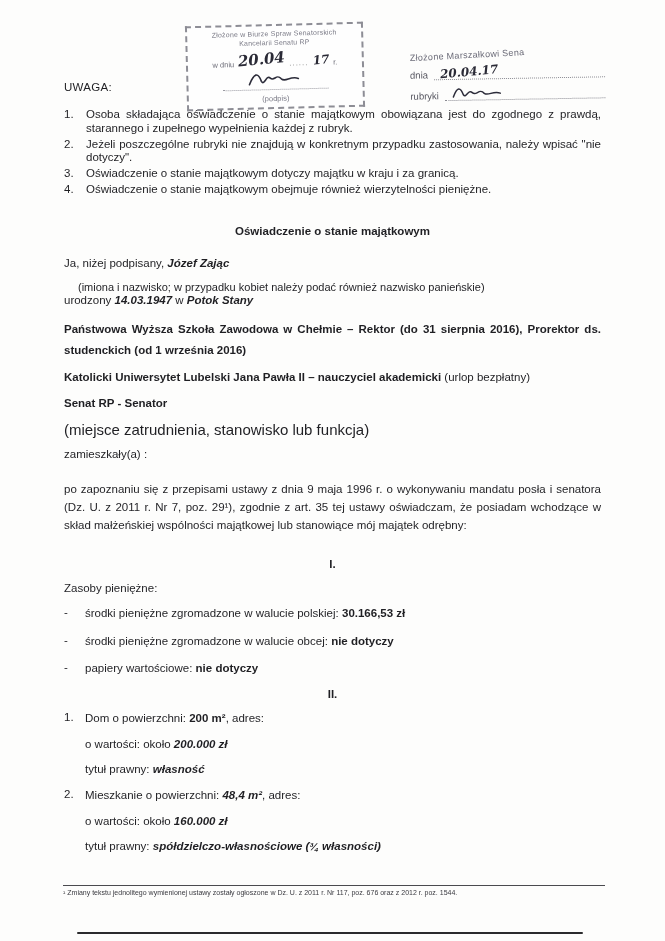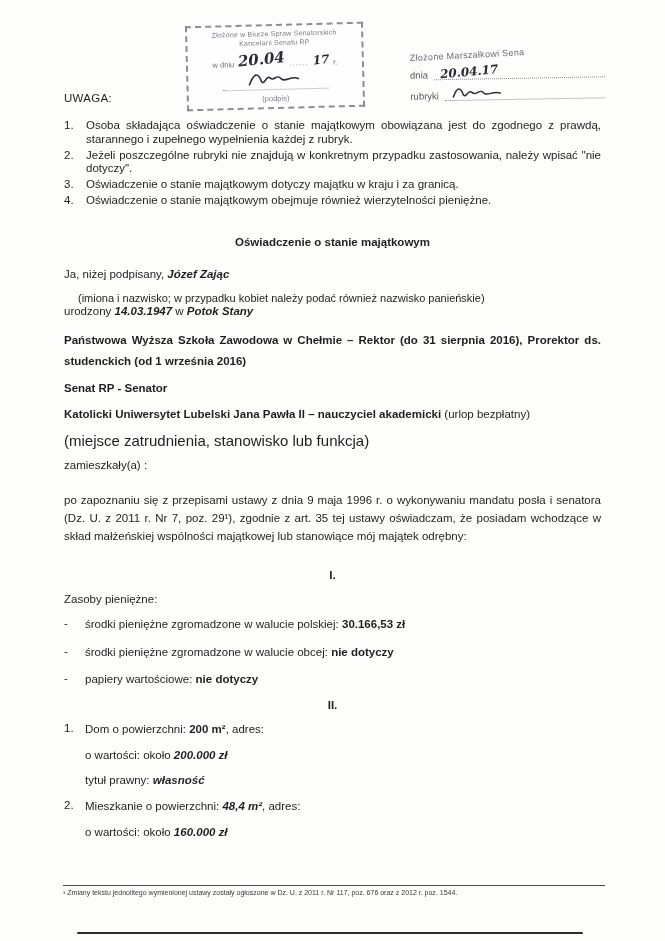--- a/index.html
+++ b/index.html
@@ -50,21 +50,21 @@
     left: 410px; top: 48px;
     width: 195px;
     color: #5d5d6b;
     transform: rotate(-1deg);
   }
   .sr-line1 { font-size: 9px; letter-spacing: .3px; color: #6b6b78; transform: rotate(-2deg); }
   .sr-row { display: flex; align-items: flex-end; gap: 6px; margin-top: 6px; font-size: 9.5px; color: #55555f; }
   .sr-fill { flex: 1; border-bottom: 1px dotted #8a8a92; display: flex; align-items: flex-end; padding-left: 6px; }
 
   
-  .content { position: absolute; left: 64px; top: 92px; width: 537px; }
+  .content { position: absolute; left: 64px; top: 81px; width: 537px; }
 
   .uwaga { margin-bottom: 15px; letter-spacing: .3px; }
 
   .note { display: flex; margin-bottom: 2px; }
   .note-num { width: 22px; flex: 0 0 22px; }
   .note-text { flex: 1; text-align: justify; line-height: 1.2; }
 
   .doc-title { text-align: center; font-weight: bold; margin: 28px 0 19px; }
 
   .line { line-height: 1.25; margin-bottom: 11px; }
@@ -170,25 +170,25 @@
     <div class="caption-indent">(imiona i nazwisko; w przypadku kobiet należy podać również nazwisko panieńskie)</div>
 
     <div class="line">
       <span>urodzony</span>
       <span class="bi">14.03.1947</span>
       <span>w</span>
       <span class="bi">Potok Stany</span>
     </div>
 
     <div class="emp">Państwowa Wyższa Szkoła Zawodowa w Chełmie – Rektor (do 31 sierpnia 2016), Prorektor ds. studenckich (od 1 września 2016)</div>
-    <div class="line b">Senat RP - Senator</div>
     <div class="line">
       <span class="b">Katolicki Uniwersytet Lubelski Jana Pawła II – nauczyciel akademicki</span>
       <span>(urlop bezpłatny)</span>
     </div>
+    <div class="line b">Senat RP - Senator</div>
 
     <div class="caption-center">(miejsce zatrudnienia, stanowisko lub funkcja)</div>
 
     <div class="line residence">zamieszkały(a) :</div>
 
     <div class="legal">po zapoznaniu się z przepisami ustawy z dnia 9 maja 1996 r. o wykonywaniu mandatu posła i senatora (Dz. U. z 2011 r. Nr 7, poz. 29¹), zgodnie z art. 35 tej ustawy oświadczam, że posiadam wchodzące w skład małżeńskiej wspólności majątkowej lub stanowiące mój majątek odrębny:</div>
 
     <div class="sec-head">I.</div>
     <div class="line">Zasoby pieniężne:</div>
 
@@ -214,20 +214,21 @@
         <div class="line"><span>o wartości: około</span> <span class="bi">200.000 zł</span></div>
         <div class="line"><span>tytuł prawny:</span> <span class="bi">własność</span></div>
       </div>
     </div>
 
     <div class="num-item">
       <span class="num">2.</span>
       <div class="num-body">
         <div class="line"><span>Mieszkanie o powierzchni:</span> <span class="bi">48,4 m²</span><span>, adres:</span></div>
         <div class="line"><span>o wartości: około</span> <span class="bi">160.000 zł</span></div>
+        <div class="line"><span>tytuł prawny:</span> <span class="bi">spółdzielczo-własnościowe (¾ własności)</span></div>
       </div>
     </div>
 
   </div>
 
   <div class="footnote-wrap">
     <div class="footnote-rule"></div>
     <div class="footnote">¹ Zmiany tekstu jednolitego wymienionej ustawy zostały ogłoszone w Dz. U. z 2011 r. Nr 117, poz. 676 oraz z 2012 r. poz. 1544.</div>
   </div>
 

